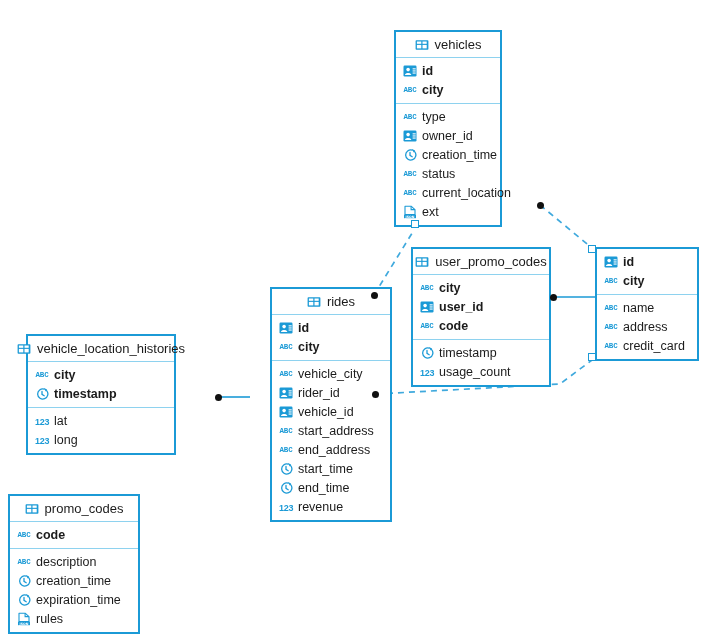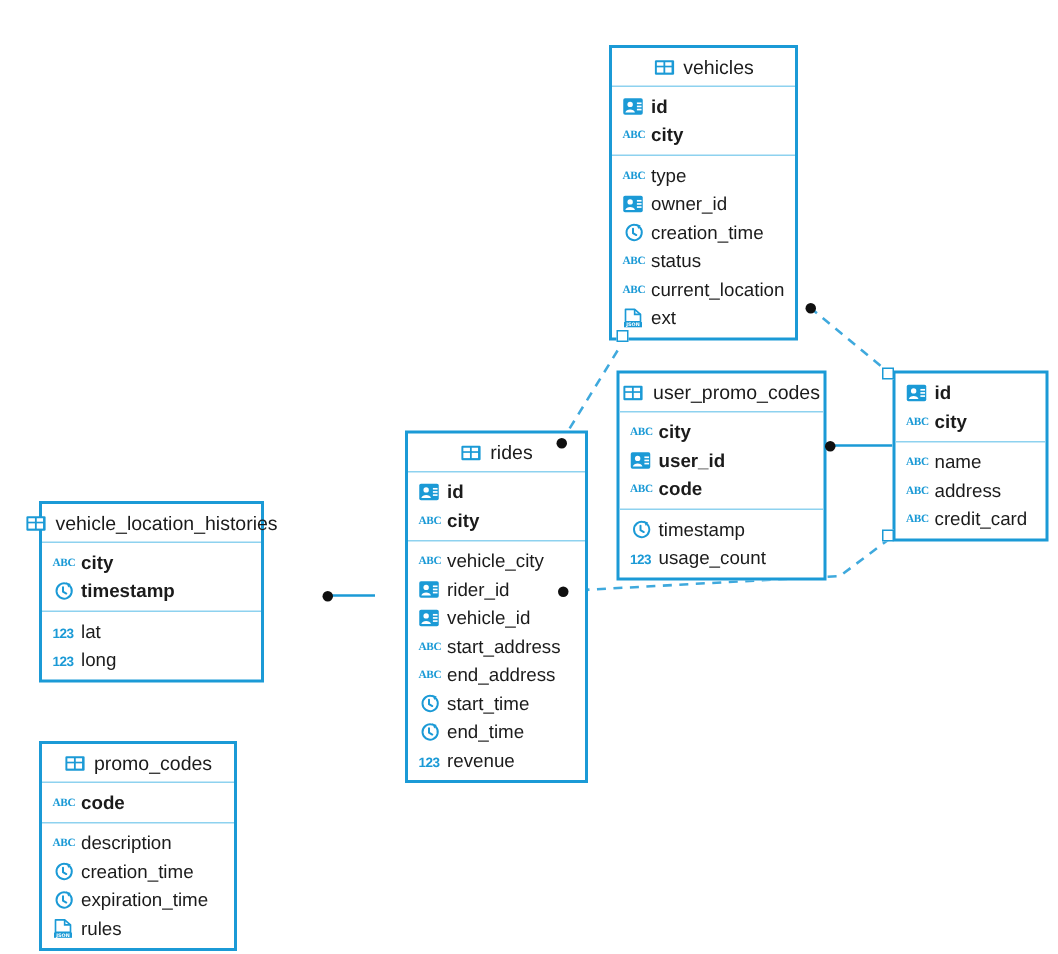--- a/index.html
+++ b/index.html
@@ -94,22 +94,22 @@
     line-height: 0;
   }
   .ico svg { display: block; }
 
   .ico-abc {
     font-size: 7.5px;
     font-weight: bold;
     color: #1b9ad6;
     letter-spacing: -0.2px;
     line-height: 14px;
-    font-family: Liberation Serif, serif;
-    text-align: right;
+    font-family: Liberation Mono, monospace;
+    text-align: center;
   }
   .ico-num {
     font-size: 9px;
     font-weight: bold;
     color: #1b9ad6;
     line-height: 16px;
     letter-spacing: -0.3px;
     font-family: "Liberation Sans", sans-serif;
   }
 
@@ -136,21 +136,21 @@
 
 <div id="canvas">
   <svg id="edges" viewBox="0 0 705 636" width="705" height="636">
       <path d="M 374,295 L 414,230" fill="none" stroke-width="1.7" stroke="#3fa9dd" stroke-dasharray="6,5"></path>
       <path d="M 540,205 L 592,248" fill="none" stroke-width="1.7" stroke="#3fa9dd" stroke-dasharray="6,5"></path>
       <path d="M 553,297 L 595,297" fill="none" stroke-width="1.6" stroke="#1b9ad6"></path>
       <path d="M 376,394 L 560,384 L 592,360" fill="none" stroke-width="1.7" stroke="#3fa9dd" stroke-dasharray="6,5"></path>
       <path d="M 218,397 L 250,397" fill="none" stroke-width="1.6" stroke="#1b9ad6"></path>
     </svg>
   <div id="entities-layer">
-      <div class="entity" style="left: 406px; top: 30px; width: 126px;">
+      <div class="entity" style="left: 394px; top: 30px; width: 108px;">
         <div class="entity-header">
           <span class="ico">
             <svg width="14" height="14" viewBox="0 0 14 14">
               <rect x="0.6" y="2.2" width="12.8" height="9.6" rx="0.8" fill="#1b9ad6"></rect>
               <rect x="1.9" y="3.5" width="4.4" height="2.3" fill="#fff"></rect>
               <rect x="7.5" y="3.5" width="4.2" height="2.3" fill="#fff"></rect>
               <rect x="1.9" y="6.9" width="4.4" height="3.5" fill="#fff"></rect>
               <rect x="7.5" y="6.9" width="4.2" height="3.5" fill="#fff"></rect>
             </svg>
           </span>
@@ -442,21 +442,21 @@
           <div class="field">
             <span class="ico ico-num">123</span>
             <span class="field-label">lat</span>
           </div>
           <div class="field">
             <span class="ico ico-num">123</span>
             <span class="field-label">long</span>
           </div>
         </div>
       </div>
-      <div class="entity" style="left: 26px; top: 494px; width: 132px;">
+      <div class="entity" style="left: 8px; top: 494px; width: 132px;">
         <div class="entity-header">
           <span class="ico">
             <svg width="14" height="14" viewBox="0 0 14 14">
               <rect x="0.6" y="2.2" width="12.8" height="9.6" rx="0.8" fill="#1b9ad6"></rect>
               <rect x="1.9" y="3.5" width="4.4" height="2.3" fill="#fff"></rect>
               <rect x="7.5" y="3.5" width="4.2" height="2.3" fill="#fff"></rect>
               <rect x="1.9" y="6.9" width="4.4" height="3.5" fill="#fff"></rect>
               <rect x="7.5" y="6.9" width="4.2" height="3.5" fill="#fff"></rect>
             </svg>
           </span>

